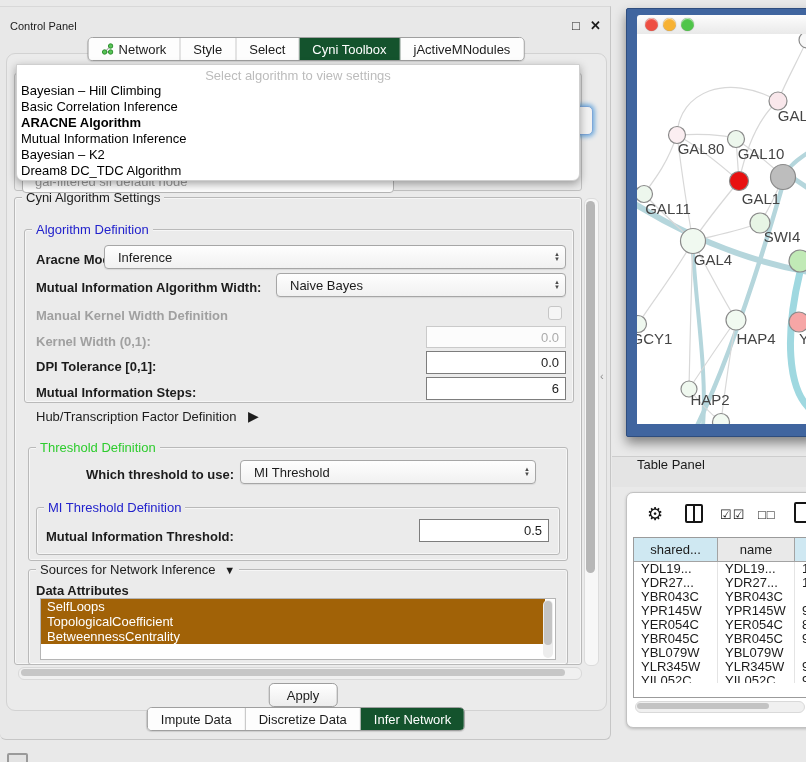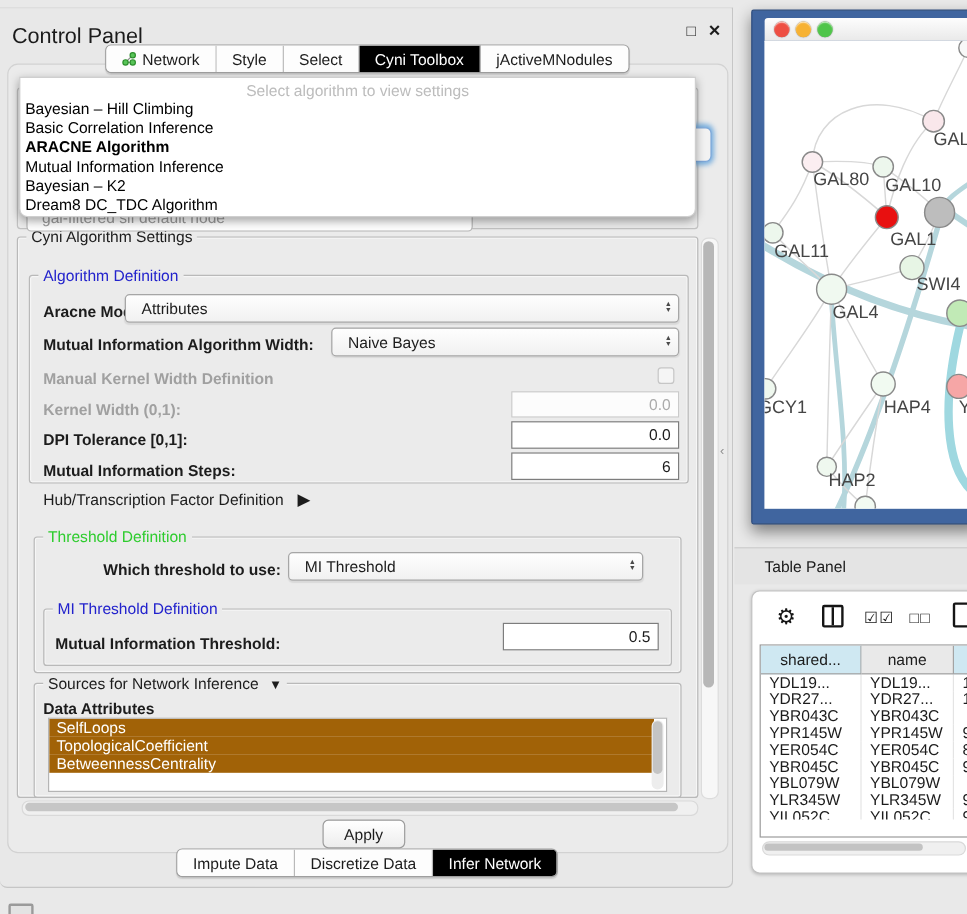--- a/index.html
+++ b/index.html
@@ -8,32 +8,32 @@
        -webkit-font-smoothing:antialiased}
   .abs{position:absolute}
   .fs13{font-size:13px}
   .bold{font-weight:bold}
   .dis{color:#a0a0a0}
 
   
   #control-panel{left:0;top:6px;width:611px;height:734px;background:#e8e8e8;
      border:1px solid #c6c6c6;border-left:none;border-top:1px solid #d8d8d8;
      border-radius:0 0 6px 6px;box-sizing:border-box}
-  #cp-title{left:10px;top:13px;font-size:18px;color:#1b1b1b}
+  #cp-title{left:10px;top:13px;font-size:11px;color:#1b1b1b}
   .win-icon{top:11px;font-size:13px;color:#1b1b1b;cursor:default}
   #cp-inner{left:6px;top:46px;width:599px;height:656px;background:#ebebeb;
      border:1px solid #d2d2d2;border-radius:9px}
 
   
   .segbar{display:flex;border:1px solid #9f9f9f;border-radius:5px;overflow:hidden;
      background:#fff;box-shadow:0 1px 1px rgba(0,0,0,.12);height:22px}
   .seg{display:flex;align-items:center;padding:0 13px;font-size:13px;background:#fdfdfd;
      border-right:1px solid #b9b9b9;color:#1c1c1c;white-space:nowrap;cursor:default}
   .seg:last-child{border-right:none}
-  .seg.sel{background:#000000;color:#fff}
+  .seg.sel{background:#14532d;color:#fff}
   .neticon{width:12px;height:12px;margin-right:5px;display:inline-block}
 
   
   #algo-popup{left:16px;top:57px;width:562px;height:115px;background:#fff;
      border:1px solid #cfcfcf;border-radius:0 0 7px 7px;
      box-shadow:0 3px 8px rgba(0,0,0,.35);z-index:30}
   #algo-placeholder{width:100%;text-align:center;color:#bcbcbc;font-size:13px;margin-top:3px}
   .algo-item{font-size:13px;line-height:16px;padding-left:4px;color:#000;cursor:default}
 
   
@@ -77,21 +77,21 @@
   #net-window{left:626px;top:8px;width:190px;height:429px;background:#40659f;
      border:1px solid #2e4d7e;border-radius:2px;box-shadow:0 6px 12px rgba(0,0,0,.45);box-sizing:border-box}
   #net-titlebar{left:10px;top:6px;width:179px;height:19px;background:linear-gradient(#fdfdfd,#e9e9e9);
      border-radius:3px 3px 0 0;border-bottom:1px solid #cdcdcd}
   .tl{width:13px;height:13px;border-radius:50%;top:3px;box-shadow:inset 0 1px 1px rgba(255,255,255,.7),0 0 1px rgba(0,0,0,.5)}
   #net-canvas{left:10px;top:25px;width:179px;height:390px;background:#fff;overflow:hidden}
 
   #splitter-arrow{left:600px;top:370px;font-size:11px;color:#8f8f8f}
 
   #table-panel-bar{left:612px;top:456px;width:194px;height:30px;background:#e4e4e4;
-     border-top:1px solid #cdcdcd;display:flex;align-items:center}
+     border-top:1px solid #cdcdcd;display:flex;}
   #table-panel-title{margin-left:25px;font-size:13px;color:#1b1b1b}
 
   #table-widget{left:626px;top:492px;width:190px;height:234px;background:#fff;
      border:1px solid #c2c2c2;border-radius:7px;box-shadow:0 1px 3px rgba(0,0,0,.2)}
   .tb-icon{color:#151515;cursor:default}
   #tw-grid{left:6px;top:44px;width:184px;height:161px;border:1px solid #9b9b9b;overflow:hidden;box-sizing:border-box}
   .th-row{display:flex;height:24px}
   .th-cell{border-right:1px solid #a3a3a3;border-bottom:1px solid #a3a3a3;display:flex;align-items:center;
      justify-content:center;font-size:13px;box-sizing:border-box;overflow:hidden;white-space:nowrap}
   .th-cell.selcol{background:#cfe8f2}
@@ -161,21 +161,21 @@
 
   <div class="abs vtrack" style="left:584px;top:191px;width:13px;height:466px">
     <div class="abs thumb" style="left:1px;top:2px;width:9px;height:372px"></div>
   </div>
 
   <div class="abs groupbox" style="left:24px;top:222px;width:548px;height:172px"></div>
   <div class="abs grouptitle" style="left:32px;top:215px;color:#2222cc">Algorithm Definition</div>
 
   <div class="abs fs13 bold" style="left:36px;top:245px">Aracne Mode:</div>
   <div class="abs combo" style="left:104px;top:238px;width:462px;height:24px">
-    <span>Attributes</span>
+    <span>Inference</span>
     <span class="stepper">
       <span>▲</span>
         <span>▼</span>
     </span>
   </div>
 
   <div class="abs fs13 bold" style="left:36px;top:273px">Mutual Information Algorithm Width:</div>
   <div class="abs fs13 bold dis" style="left:36px;top:301px">Manual Kernel Width Definition</div>
 
   <div class="abs combo" style="left:276px;top:266px;width:290px;height:24px">

